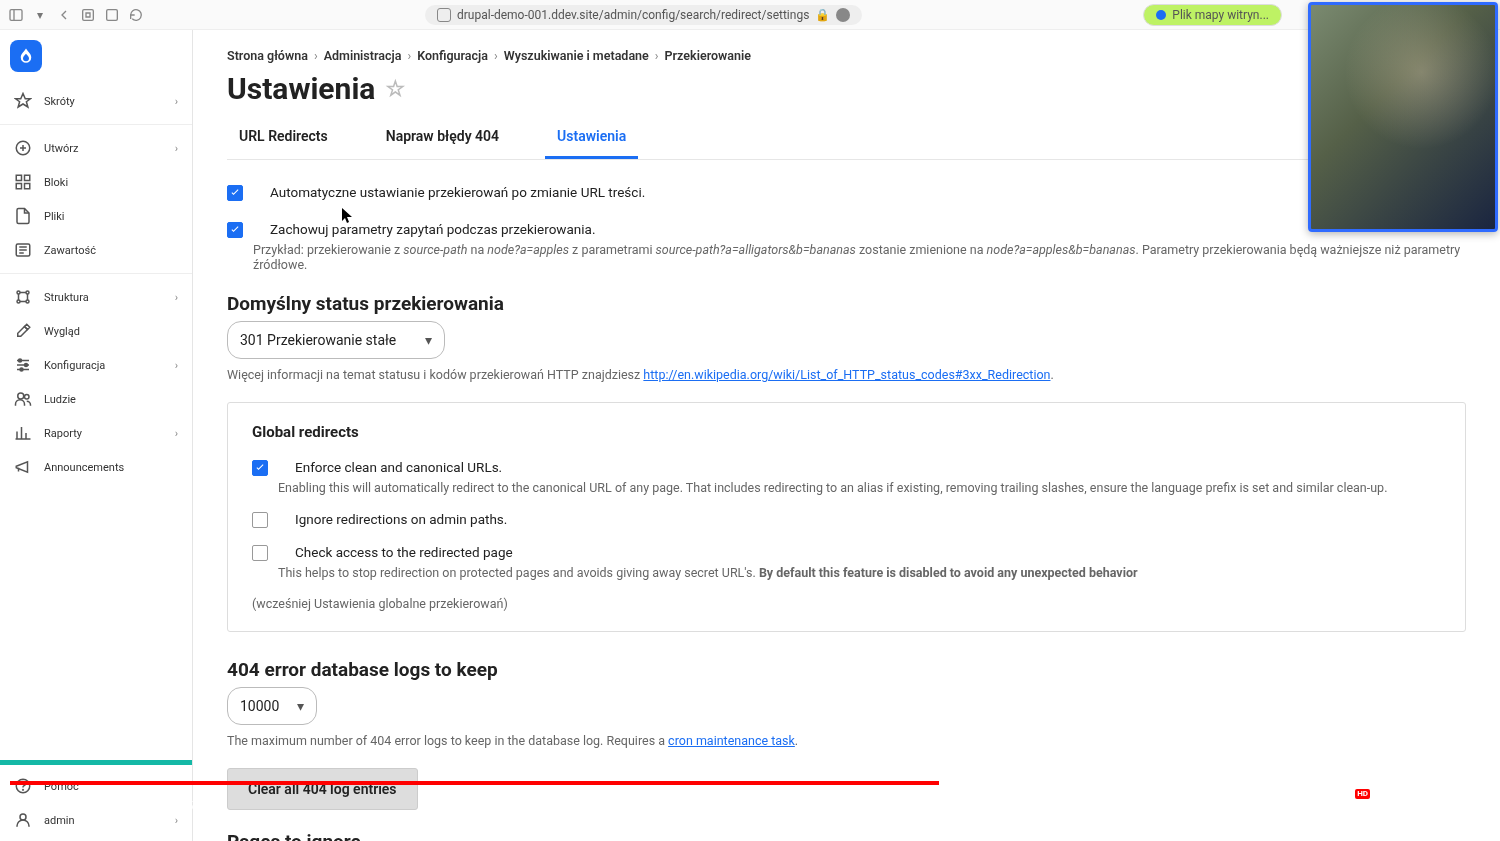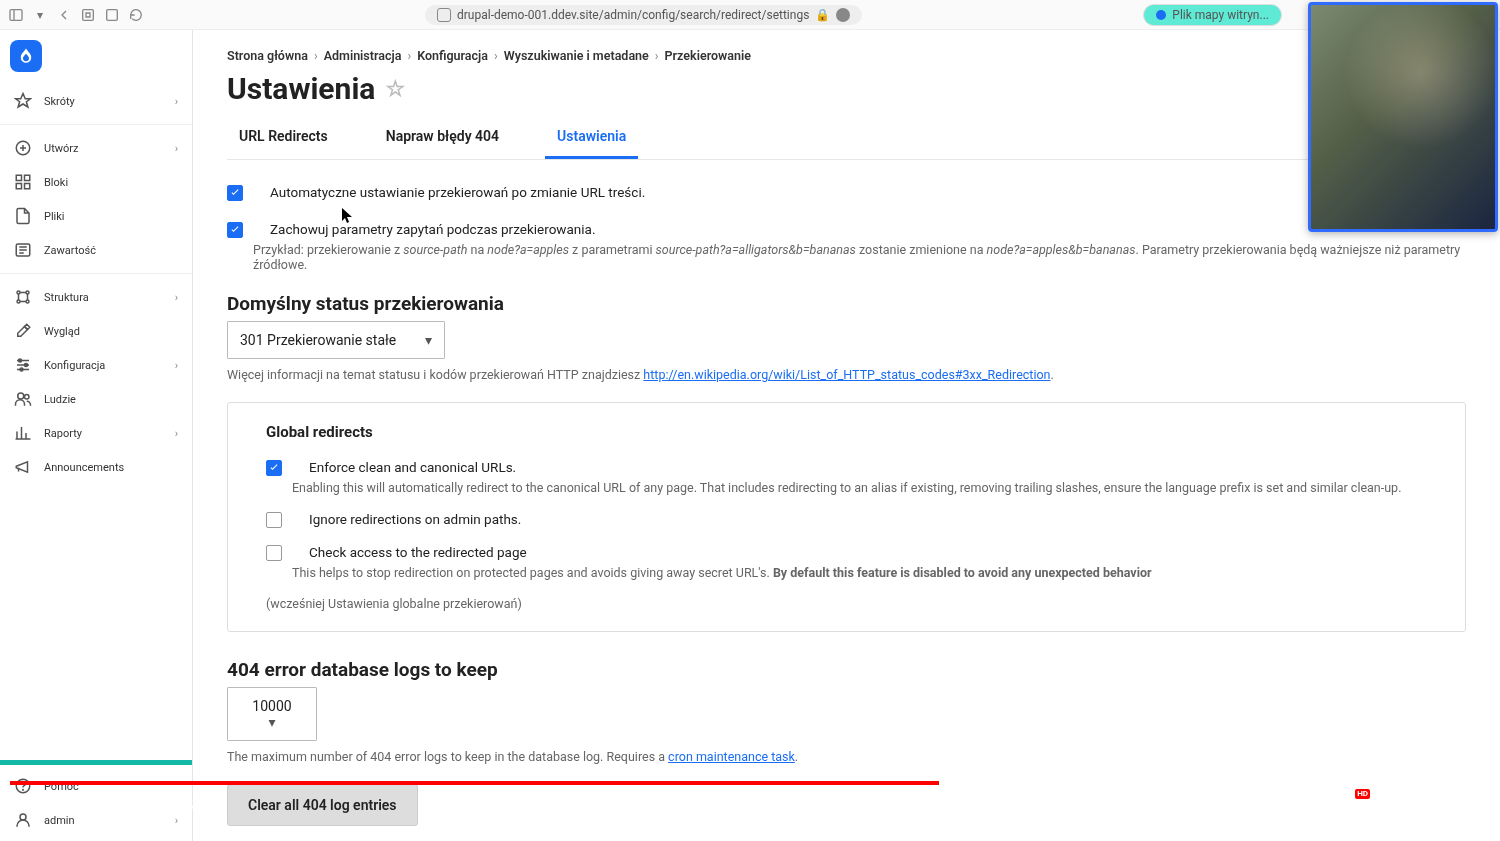--- a/index.html
+++ b/index.html
@@ -24,21 +24,21 @@
     font-size: 12px;
     color: #555;
     background: #fafafa;
   }
   .browser-icons { display: flex; gap: 8px; align-items: center;}
   .browser-icon { width: 16px; height: 16px; display:inline-flex; align-items:center; justify-content:center; color:#777;}
   .browser-url-group { flex: 1; display:flex; justify-content:center;}
   .url-pill { background:#eee; border-radius:14px; padding:3px 12px; display:flex; gap:6px; color:#555; font-size:12px;}
   .icon-square{width:14px;height:14px;border:1.5px solid #888;border-radius:3px;}
   .icon-dot{width:14px;height:14px;border-radius:50%;background:#888;}
-  .breadcrumb-pill{background:#5eead4; border:1px solid #ddd; border-radius:14px; padding:3px 12px; display:flex; align-items:center; gap:6px; color:#555; font-size:12px;}
+  .breadcrumb-pill{background:#bef264; border:1px solid #ddd; border-radius:14px; padding:3px 12px; display:flex; align-items:center; gap:6px; color:#555; font-size:12px;}
   .blue-dot{width:10px;height:10px;border-radius:50%;background:#1b6ef3;}
 
   
   .app { display:flex; height: calc(100% - 30px); }
   .sidebar { width: 193px; border-right: 1px solid #e5e5e5; display:flex; flex-direction:column;}
   .logo-box { padding: 10px 0 8px 10px;}
   .logo { width: 32px; height: 32px; background:#1b6ef3; border-radius:8px; display:flex; align-items:center; justify-content:center;}
   .logo svg{width:18px;height:18px;}
   .side-list { list-style:none; padding: 4px 0;}
   .side-item { display:flex; align-items:center; padding: 8px 14px; font-size:11px; color:#333; gap:12px;}
@@ -66,25 +66,25 @@
   .checkbox{width:16px;height:16px;border:1.5px solid #1b6ef3;border-radius:2px;display:inline-flex;align-items:center;justify-content:center;flex-shrink:0;margin-top:1px;}
   .checkbox.checked{background:#1b6ef3;}
   .checkbox.checked svg{width:12px;height:12px;}
   .checkbox.unchecked{border-color:#999;}
   .cb-text{}
   .helper { color:#666; font-size:12.5px; margin-top:4px;}
   .helper .italic{font-style:italic;}
   .helper a{color:#1b6ef3;}
 
   label.bold{font-weight:700; font-size:19px; display:block; margin-bottom:6px;}
-  .select{display:flex;align-items:center;justify-content:space-between;border:1px solid #bbb;border-radius:1px;padding:10px 12px;font-size:14px;min-width:218px;max-width:218px;}
-  .select.small{min-width:90px;max-width:90px;flex-direction:column;}
+  .select{display:flex;align-items:center;justify-content:space-between;border:1px solid #bbb;border-radius:14px;padding:10px 12px;font-size:14px;min-width:218px;max-width:218px;}
+  .select.small{min-width:90px;max-width:90px;}
   .chev-sm{color:#555;}
 
-  .fieldset{border:1px solid #ddd;border-radius:3px;padding:20px 38px;margin-top:14px;}
+  .fieldset{border:1px solid #ddd;border-radius:3px;padding:20px 24px;margin-top:14px;}
   .fieldset-legend{font-weight:700;font-size:15px;margin-bottom:18px;}
   .inner-cb{margin-bottom:16px;}
   .inner-cb .helper{margin-left:26px;}
   .strong{font-weight:700;}
   .paren-note{color:#666;font-size:12.5px;margin-top:6px;}
 
   .btn{display:inline-block;background:#ddd;border:1px solid #ccc;border-radius:3px;padding:12px 20px;font-weight:600;font-size:14px;color:#222;}
   a.small-link{color:#1b6ef3;text-decoration:underline;}
 
   

